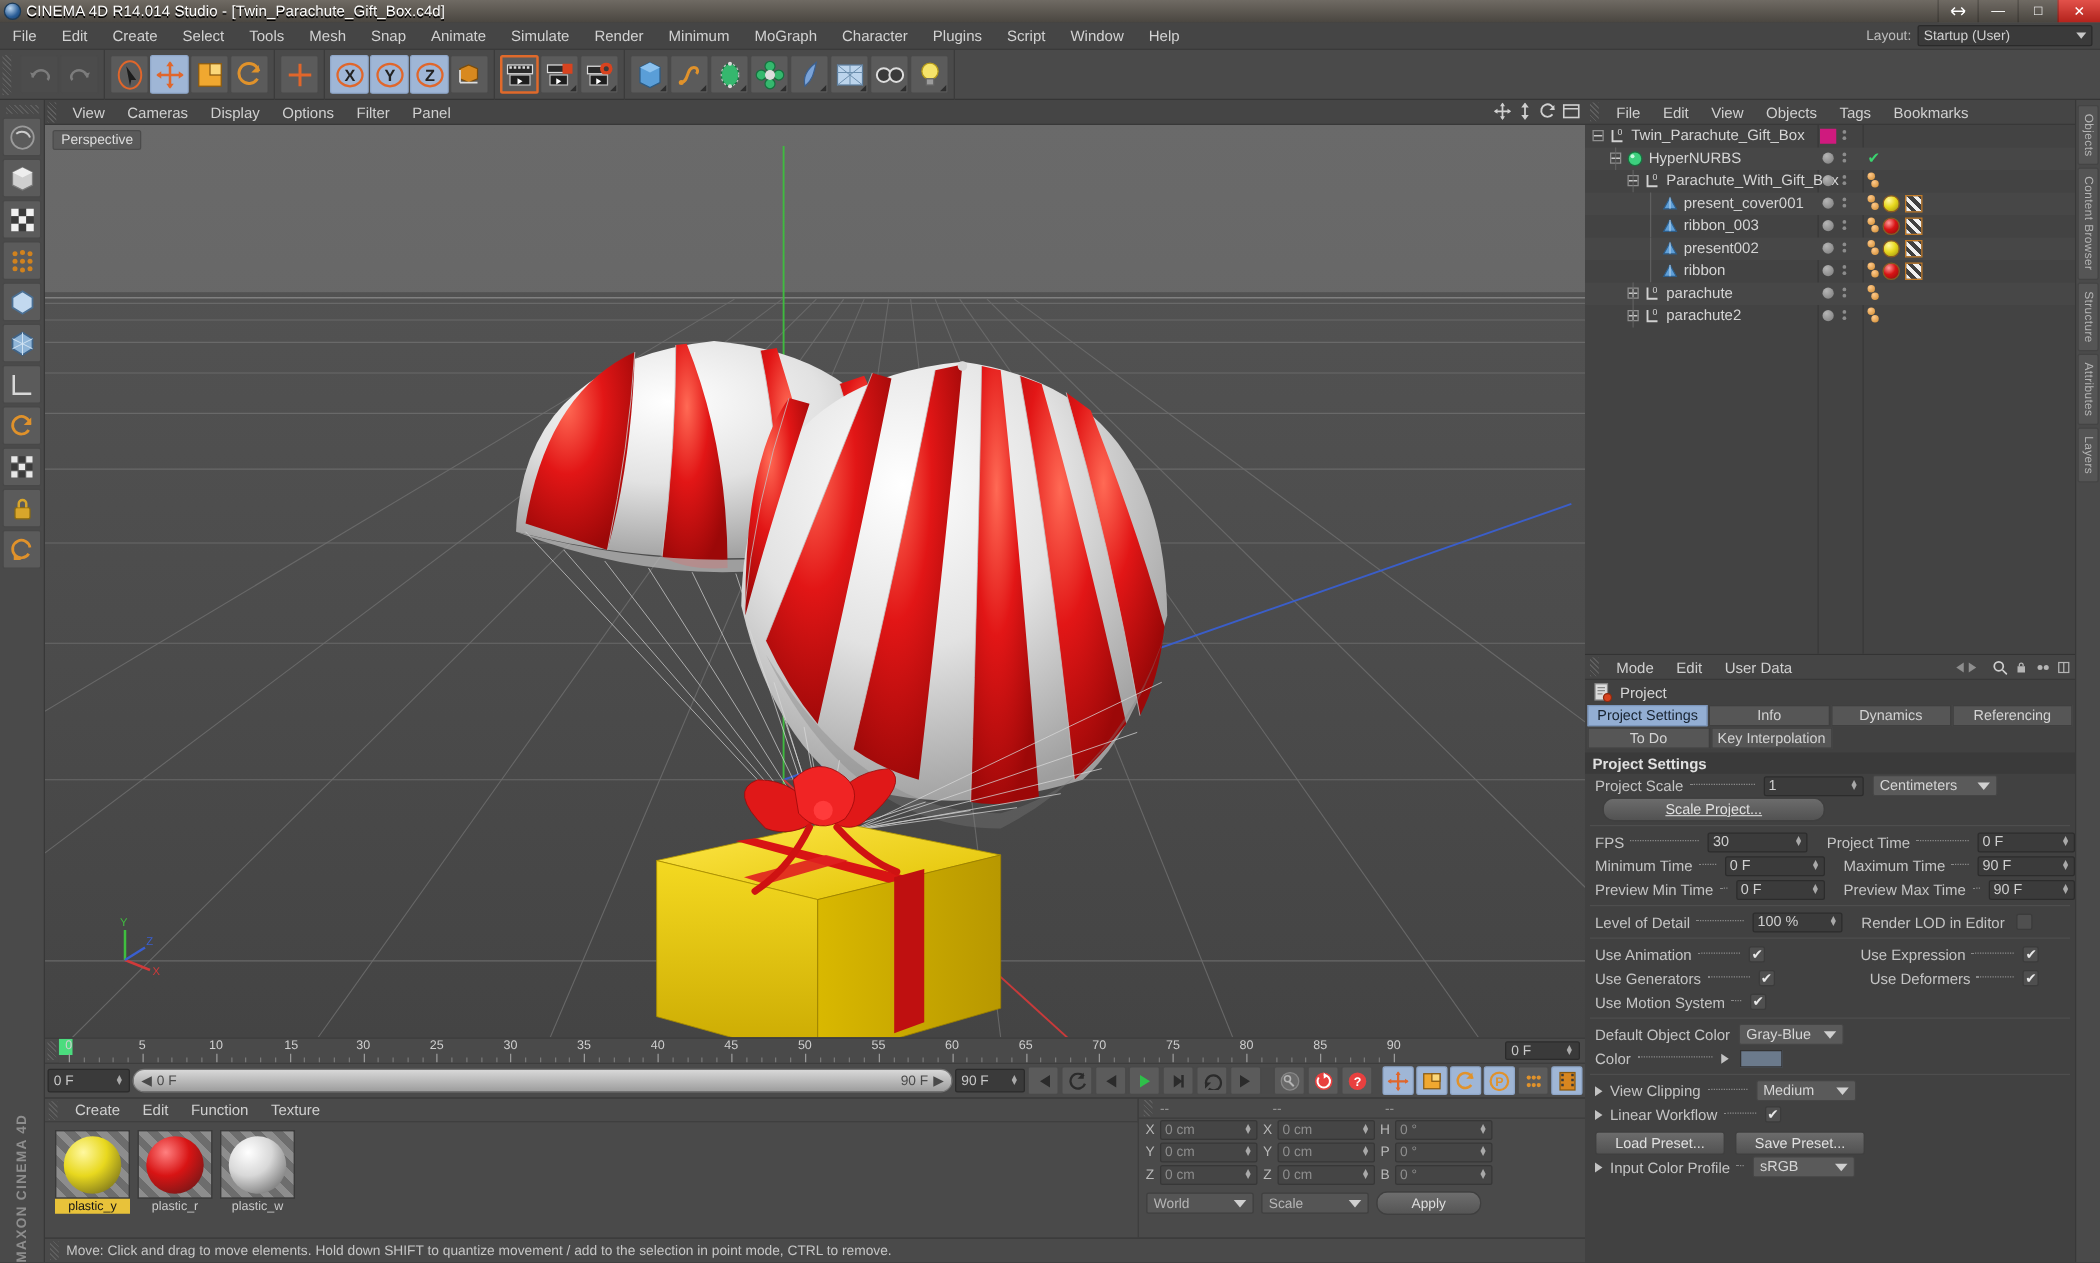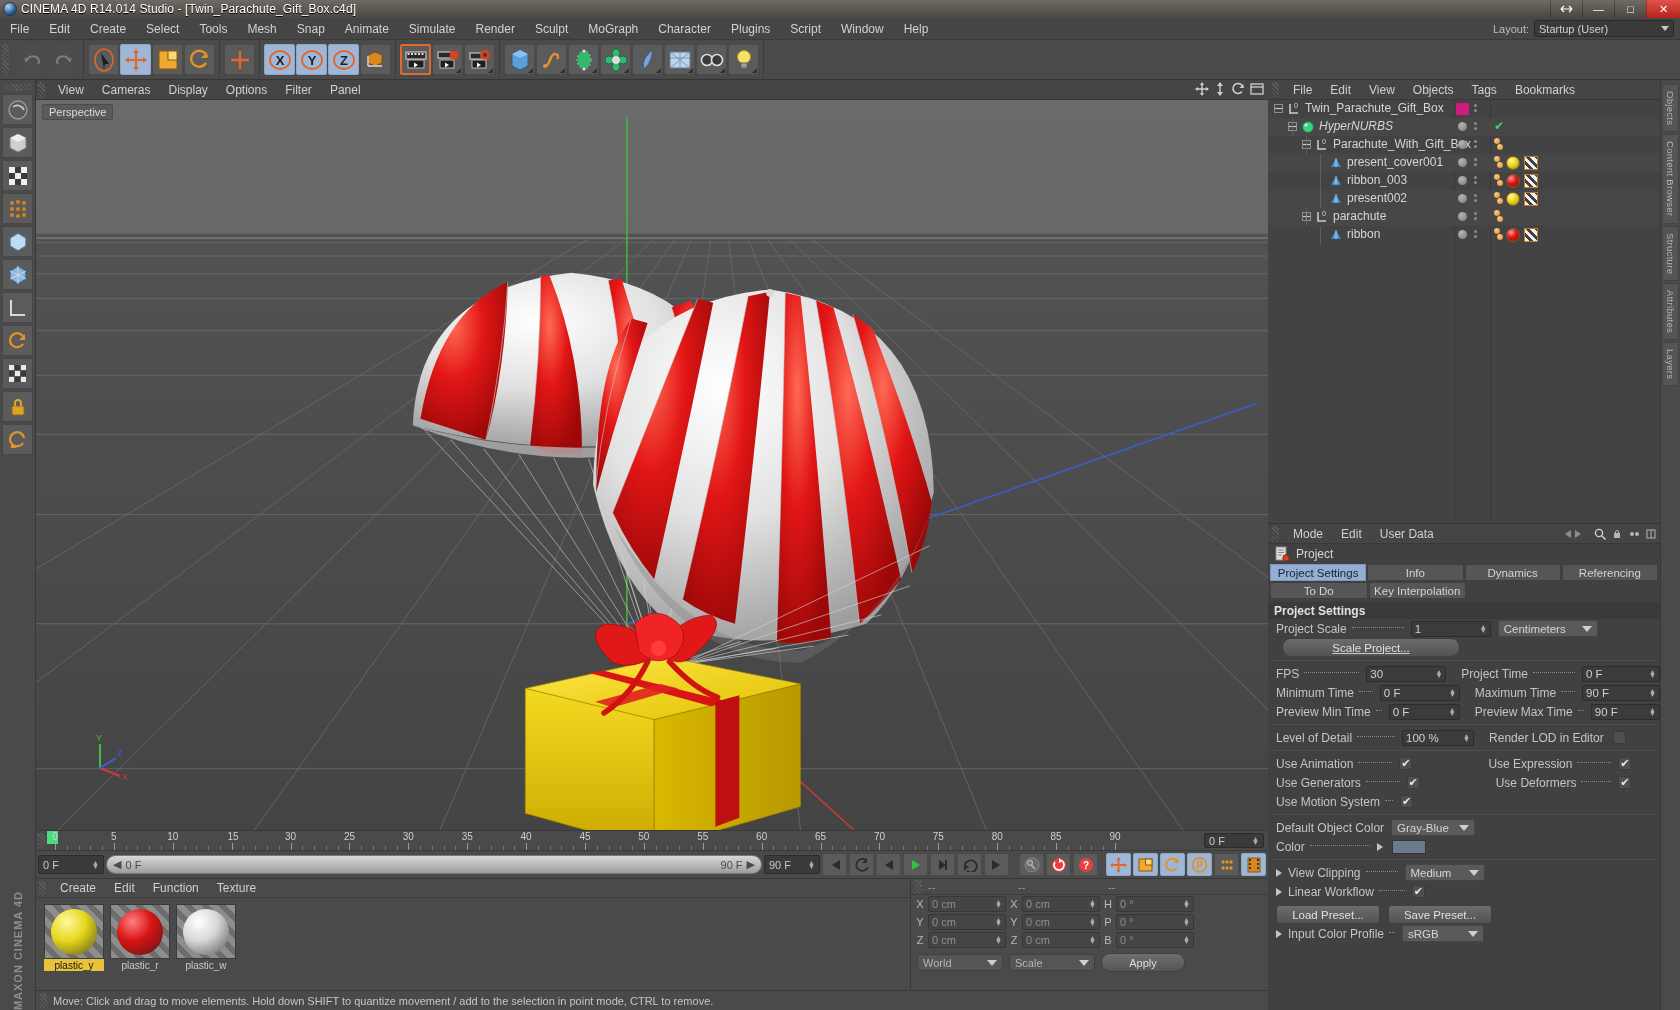--- a/index.html
+++ b/index.html
@@ -224,21 +224,21 @@
   <div class="mi">File</div>
   <div class="mi">Edit</div>
   <div class="mi">Create</div>
   <div class="mi">Select</div>
   <div class="mi">Tools</div>
   <div class="mi">Mesh</div>
   <div class="mi">Snap</div>
   <div class="mi">Animate</div>
   <div class="mi">Simulate</div>
   <div class="mi">Render</div>
-  <div class="mi">Sculpt</div>
+  <div class="mi">Minimum</div>
   <div class="mi">MoGraph</div>
   <div class="mi">Character</div>
   <div class="mi">Plugins</div>
   <div class="mi">Script</div>
   <div class="mi">Window</div>
   <div class="mi">Help</div>
   <div class="layout-box">
     <div class="lab">Layout:</div>
     <div class="layout-sel">
       <span>Startup (User)</span>
@@ -1177,21 +1177,21 @@
             <div style="position: absolute; left: 20px; width: 9px; height: 9px; border: 1px solid rgb(143, 143, 143); top: 4px;">
               <svg width="7" height="7" style="display:block;margin:0 auto">
                 <path d="M0 3.5h7" stroke="#c9c9c9" stroke-width="1.2"></path>
               </svg>
             </div>
             <div style="position: absolute; left: 24px; top: 0px; bottom: 0px; width: 1px; background: rgb(106, 106, 106); opacity: 0.7;"></div>
             <span style="position: absolute; left: 33px; top: 2px; width: 15px; height: 14px;"><svg width="15" height="14">
                 <circle cx="7" cy="7" r="5.5" fill="#3dd07e" stroke="#19703f"></circle>
                 <circle cx="5" cy="5" r="1.6" fill="#c6f7dd"></circle>
               </svg></span>
-            <span class="name" style="position: absolute; left: 51px; top: 1px; font-style: italic;">HyperNURBS</span>
+            <span class="name" style="position: absolute; left: 51px; top: 1px;">HyperNURBS</span>
             <div class="bigdot" style="position: absolute; left: 190px; top: 4px;"></div>
             <div class="dots" style="position: absolute; left: 206px; top: 4px;">
               <div class="dot"></div>
               <div class="dot"></div>
             </div>
             <div style="position: absolute; left: 226px; top: 1px; color: rgb(59, 212, 111); font-size: 12px;">✔</div>
           </div>
           <div class="objrow" style="position: relative;">
             <div style="position: absolute; left: 34px; width: 9px; height: 9px; border: 1px solid rgb(143, 143, 143); top: 4px;">
               <svg width="7" height="7" style="display:block;margin:0 auto">
@@ -1264,60 +1264,82 @@
               <div class="dot"></div>
               <div class="dot"></div>
             </div>
             <div style="position: absolute; left: 224px; top: 2px; width: 12px; height: 14px;">
               <div class="minidot" style="position:absolute;left:2px;top:0"></div>
               <div class="minidot" style="position:absolute;left:5px;top:6px"></div>
             </div>
             <div class="tagball" style="position: absolute; left: 238px; top: 2px; background: radial-gradient(circle at 34% 28%, rgb(255, 246, 160), rgb(232, 216, 30) 45%, rgb(109, 100, 5) 130%);"></div>
             <div class="tagchk" style="position: absolute; left: 256px; top: 2px;"></div>
           </div>
-          <div class="objrow alt" style="position: relative;">
-            <div style="position: absolute; left: 34px; width: 9px; height: 9px; border: 1px solid rgb(143, 143, 143); top: 4px;">
-              <svg width="7" height="7" style="display:block;margin:0 auto">
-                <path d="M0 3.5h7M3.5 0v7" stroke="#c9c9c9" stroke-width="1.2"></path>
-              </svg>
-            </div>
-            <div style="position: absolute; left: 38px; top: 0px; bottom: 0px; width: 1px; background: rgb(106, 106, 106); opacity: 0.7;"></div>
-            <span style="position: absolute; left: 47px; top: 2px; width: 15px; height: 14px;"><svg width="15" height="14">
-                <path d="M3 2v9h8" stroke="#d0d0d0" stroke-width="1.5" fill="none"></path>
-                <text x="7" y="6" font-size="7" fill="#d8d8d8" font-family="Liberation Sans">0</text>
-              </svg></span>
-            <span class="name" style="position: absolute; left: 65px; top: 1px;">parachute</span>
-            <div class="bigdot" style="position: absolute; left: 190px; top: 4px;"></div>
-            <div class="dots" style="position: absolute; left: 206px; top: 4px;">
-              <div class="dot"></div>
-              <div class="dot"></div>
-            </div>
-            <div style="position: absolute; left: 224px; top: 2px; width: 12px; height: 14px;">
-              <div class="minidot" style="position:absolute;left:2px;top:0"></div>
-              <div class="minidot" style="position:absolute;left:5px;top:6px"></div>
-            </div>
-          </div>
           <div class="objrow" style="position: relative;">
             <div style="position: absolute; left: 52px; top: 0px; bottom: 0px; width: 1px; background: rgb(106, 106, 106); opacity: 0.7;"></div>
             <span style="position: absolute; left: 61px; top: 2px; width: 15px; height: 14px;"><svg width="15" height="14">
                 <path d="M7 2l5 9H2z" fill="#5f9fd8" stroke="#2e5e8a"></path>
                 <path d="M7 2v9" stroke="#bdd9f0" stroke-width=".8"></path>
               </svg></span>
             <span class="name" style="position: absolute; left: 79px; top: 1px;">ribbon</span>
             <div class="bigdot" style="position: absolute; left: 190px; top: 4px;"></div>
             <div class="dots" style="position: absolute; left: 206px; top: 4px;">
               <div class="dot"></div>
               <div class="dot"></div>
             </div>
             <div style="position: absolute; left: 224px; top: 2px; width: 12px; height: 14px;">
               <div class="minidot" style="position:absolute;left:2px;top:0"></div>
               <div class="minidot" style="position:absolute;left:5px;top:6px"></div>
             </div>
             <div class="tagball" style="position: absolute; left: 238px; top: 2px; background: radial-gradient(circle at 34% 28%, rgb(255, 154, 154), rgb(216, 20, 20) 45%, rgb(94, 6, 6) 130%);"></div>
             <div class="tagchk" style="position: absolute; left: 256px; top: 2px;"></div>
+          </div>
+          <div class="objrow alt" style="position: relative;">
+            <div style="position: absolute; left: 34px; width: 9px; height: 9px; border: 1px solid rgb(143, 143, 143); top: 4px;">
+              <svg width="7" height="7" style="display:block;margin:0 auto">
+                <path d="M0 3.5h7M3.5 0v7" stroke="#c9c9c9" stroke-width="1.2"></path>
+              </svg>
+            </div>
+            <div style="position: absolute; left: 38px; top: 0px; bottom: 0px; width: 1px; background: rgb(106, 106, 106); opacity: 0.7;"></div>
+            <span style="position: absolute; left: 47px; top: 2px; width: 15px; height: 14px;"><svg width="15" height="14">
+                <path d="M3 2v9h8" stroke="#d0d0d0" stroke-width="1.5" fill="none"></path>
+                <text x="7" y="6" font-size="7" fill="#d8d8d8" font-family="Liberation Sans">0</text>
+              </svg></span>
+            <span class="name" style="position: absolute; left: 65px; top: 1px;">parachute</span>
+            <div class="bigdot" style="position: absolute; left: 190px; top: 4px;"></div>
+            <div class="dots" style="position: absolute; left: 206px; top: 4px;">
+              <div class="dot"></div>
+              <div class="dot"></div>
+            </div>
+            <div style="position: absolute; left: 224px; top: 2px; width: 12px; height: 14px;">
+              <div class="minidot" style="position:absolute;left:2px;top:0"></div>
+              <div class="minidot" style="position:absolute;left:5px;top:6px"></div>
+            </div>
+          </div>
+          <div class="objrow" style="position: relative;">
+            <div style="position: absolute; left: 34px; width: 9px; height: 9px; border: 1px solid rgb(143, 143, 143); top: 4px;">
+              <svg width="7" height="7" style="display:block;margin:0 auto">
+                <path d="M0 3.5h7M3.5 0v7" stroke="#c9c9c9" stroke-width="1.2"></path>
+              </svg>
+            </div>
+            <div style="position: absolute; left: 38px; top: 0px; bottom: 0px; width: 1px; background: rgb(106, 106, 106); opacity: 0.7;"></div>
+            <span style="position: absolute; left: 47px; top: 2px; width: 15px; height: 14px;"><svg width="15" height="14">
+                <path d="M3 2v9h8" stroke="#d0d0d0" stroke-width="1.5" fill="none"></path>
+                <text x="7" y="6" font-size="7" fill="#d8d8d8" font-family="Liberation Sans">0</text>
+              </svg></span>
+            <span class="name" style="position: absolute; left: 65px; top: 1px;">parachute2</span>
+            <div class="bigdot" style="position: absolute; left: 190px; top: 4px;"></div>
+            <div class="dots" style="position: absolute; left: 206px; top: 4px;">
+              <div class="dot"></div>
+              <div class="dot"></div>
+            </div>
+            <div style="position: absolute; left: 224px; top: 2px; width: 12px; height: 14px;">
+              <div class="minidot" style="position:absolute;left:2px;top:0"></div>
+              <div class="minidot" style="position:absolute;left:5px;top:6px"></div>
+            </div>
           </div>
         </div>
     </div>
 
     <div id="attrmgr">
       <div class="panelhead" style="position:relative;">
         <div class="pgrip"></div>
         <div class="pmi">Mode</div>
         <div class="pmi">Edit</div>
         <div class="pmi">User Data</div>

